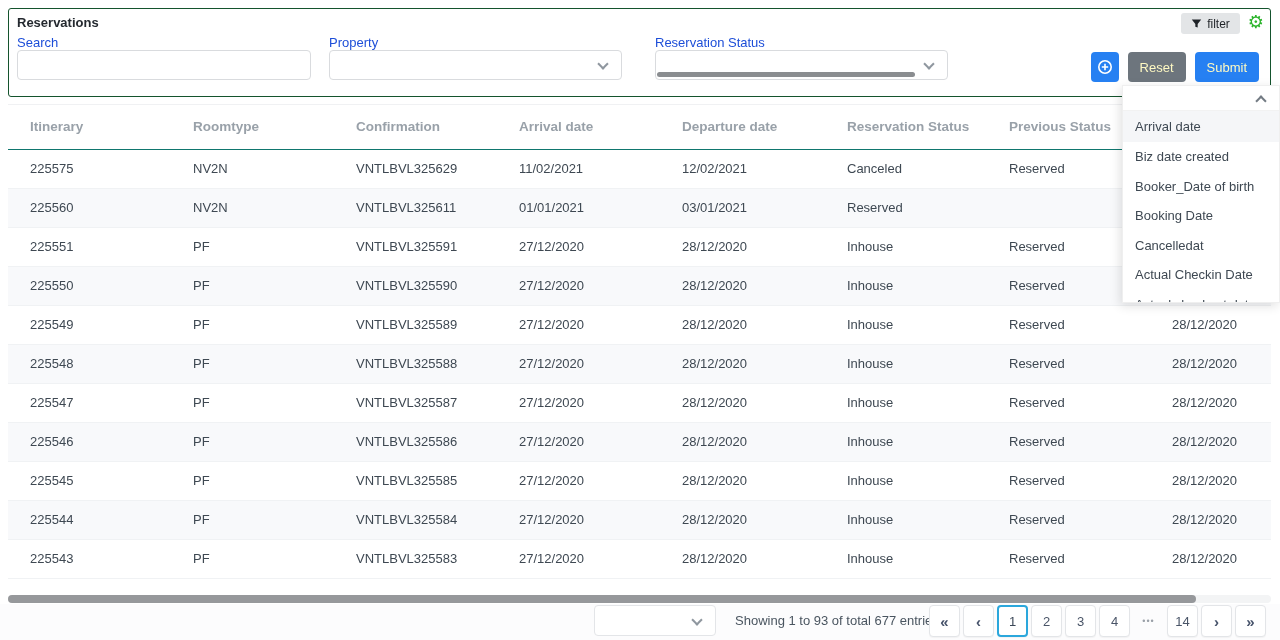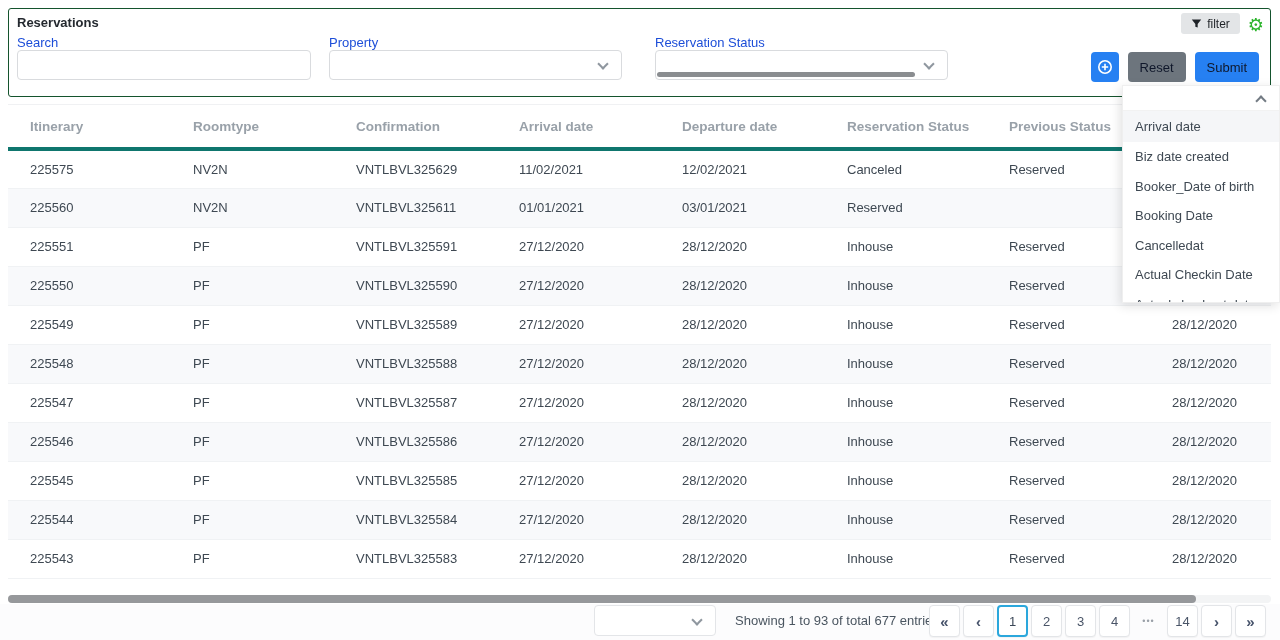--- a/index.html
+++ b/index.html
@@ -8,46 +8,46 @@
     --green:#2db52d;
     --active-border:#2ba7dc;
   }
   *{box-sizing:border-box;margin:0;padding:0;}
   body{width:1280px;height:640px;background:#fff;font-family:"Liberation Sans",sans-serif;overflow:hidden;}
   .app{position:relative;width:1280px;height:640px;background:#fff;overflow:hidden;}
 
   
   .filter-card{position:absolute;left:8px;top:8px;width:1263px;height:89px;border:1px solid #14532d;border-radius:3px;background:#fff;}
   .page-title{position:absolute;left:8px;top:6px;font-size:13px;font-weight:bold;color:#24292f;}
-  .title-actions{position:absolute;right:6px;top:4px;display:flex;align-items:flex-end;gap:8px;}
+  .title-actions{position:absolute;right:6px;top:4px;display:flex;align-items:flex-start;gap:8px;}
   .filter-btn{display:flex;align-items:center;gap:5px;background:#e3e5e7;border:none;border-radius:3px;height:21px;padding:0 10px;font-size:12px;color:#1f2328;font-family:inherit;cursor:pointer;}
   .gear{font-size:18px;line-height:18px;color:var(--green);cursor:pointer;}
 
   .field{position:absolute;top:26px;}
   .field label{display:block;font-size:13px;color:#1d4ed8;}
   .field .control{position:relative;width:100%;height:30px;border:1px solid #d9dbde;border-radius:4px;background:#fff;}
   .field input{width:100%;height:30px;border:1px solid #d9dbde;border-radius:4px;background:#fff;font-family:inherit;font-size:13px;padding:0 8px;color:#3e4852;outline:none;}
   .f-search{left:8px;width:294px;}
   .f-property{left:320px;width:293px;}
   .f-status{left:646px;width:293px;}
   .select-value{position:absolute;left:9px;top:6px;font-size:13px;color:#3e4852;}
   .chev{position:absolute;right:14px;top:9px;width:8px;height:8px;border-right:2px solid #8f979f;border-bottom:2px solid #8f979f;transform:rotate(45deg);}
   .inner-scroll{position:absolute;left:1px;bottom:2px;width:258px;height:5px;background:#8a8d90;border-radius:3px;}
 
   .actions{position:absolute;right:11px;top:43px;display:flex;gap:9px;align-items:center;}
-  .btn{height:30px;border:none;border-radius:4px;font-family:inherit;font-size:13px;color:#0f172a;cursor:pointer;display:flex;align-items:center;justify-content:center;}
+  .btn{height:30px;border:none;border-radius:4px;font-family:inherit;font-size:13px;color:#fef9c3;cursor:pointer;display:flex;align-items:center;justify-content:center;}
   .btn-add{width:28px;background:var(--accent);}
   .btn-reset{padding:0 12px;background:var(--reset);}
   .btn-submit{padding:12px 12px;background:var(--accent);}
 
   
   .table-card{position:absolute;left:8px;top:104px;width:1263px;height:491px;background:#fff;border-top:1px solid #f0f1f3;}
   table{width:100%;border-collapse:collapse;table-layout:fixed;}
   col.c1,col.c2,col.c3,col.c4{width:163px;} col.c5{width:165px;} col.c6{width:162px;} col.c7{width:163px;} col.c8{width:121px;}
-  thead th{height:44px;text-align:left;padding-left:22px;font-size:13.5px;font-weight:bold;color:#99a1a9;border-bottom:4px solid #0f766e;white-space:nowrap;overflow:hidden;}
+  thead th{height:44px;text-align:left;padding-left:22px;font-size:13.5px;font-weight:bold;color:#99a1a9;border-bottom:1px solid #0f766e;white-space:nowrap;overflow:hidden;}
   tbody td{height:39px;padding-left:22px;font-size:13px;color:#3e4852;border-bottom:1px solid #f0f2f4;white-space:nowrap;overflow:hidden;}
   tbody tr:nth-child(even){background:#f8f9fb;}
 
   .h-scrollbar{position:absolute;left:8px;top:595px;width:1263px;height:8px;background:#f3f4f5;border-radius:4px;}
   .h-scrollbar .thumb{position:absolute;left:0;top:0;width:1188px;height:8px;background:#96989b;border-radius:4px;}
 
   
   .column-dropdown{position:absolute;left:1122px;top:85px;width:158px;height:218px;background:#fff;border:1px solid #efefef;box-shadow:-2px 3px 10px rgba(0,0,0,0.12);overflow:hidden;z-index:5;}
   .dd-head{position:relative;height:25px;border-bottom:1px solid #f2f2f2;}
   .chev-up{position:absolute;right:14px;top:11px;width:8px;height:8px;border-right:2px solid #737b84;border-bottom:2px solid #737b84;transform:rotate(-135deg);}

